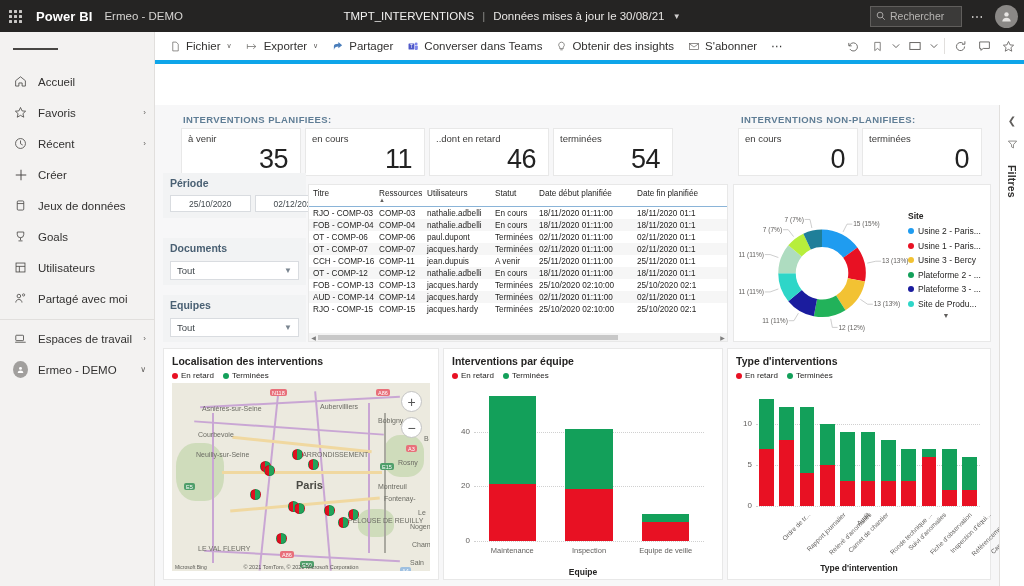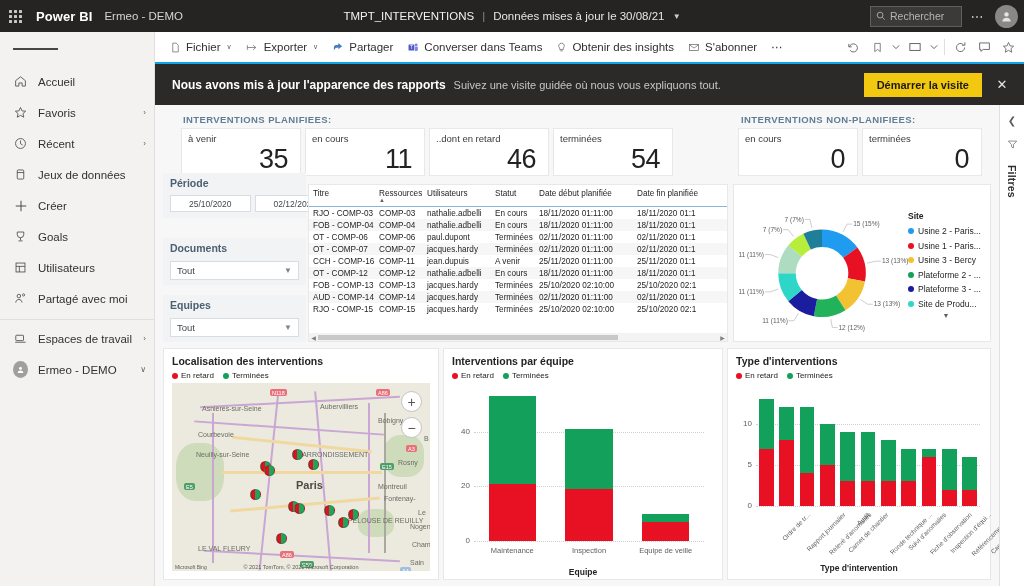--- a/index.html
+++ b/index.html
@@ -68,21 +68,21 @@
   .nav-caret { font-size: 8px; color: #605e5c; }
   .nav-sep { height: 1px; background: #e1dfdd; margin: 5px 0 3px 0; }
   .ws-avatar {
     width: 17px; height: 17px; border-radius: 50%; background: #a19f9d;
     display: flex; align-items: center; justify-content: center; font-size: 8px; color: #fff;
   }
 
   
   .rtoolbar {
     position: absolute; top: 32px; left: 155px; width: 869px; height: 32px;
-    background: #ffffff; border-bottom: 2px solid #0ea5e9; display: flex; align-items: center;
+    background: #ffffff; border-bottom: 4px solid #0ea5e9; display: flex; align-items: center;
     padding-left: 8px;
   }
   .rt-btn {
     display: flex; align-items: center; height: 25px; padding: 0 7px; gap: 5px;
     font-size: 11.5px; color: #323130; cursor: pointer; white-space: nowrap;
   }
   .rt-ico { display: flex; align-items: center; color: #605e5c; }
   .rt-caret { font-size: 7px; color: #605e5c; margin-left: 1px; }
   .rtoolbar-right { position: absolute; right: 4px; display: flex; align-items: center; }
   .rt-ricon {
@@ -317,34 +317,34 @@
         <svg width="13" height="13" viewBox="0 0 16 16">
             <circle cx="8" cy="8" r="6.1" fill="none" stroke="#484644" stroke-width="1"></circle>
             <path d="M8 4.3V8.2l2.7 1.7" fill="none" stroke="#484644" stroke-width="1"></path>
           </svg>
       </span>
       <span class="nav-label">Récent</span>
       <span class="nav-caret">›</span>
     </div>
     <div class="nav-item">
       <span class="nav-ico">
+        <svg width="14" height="14" viewBox="0 0 16 16">
+            <path d="M8 2v12M2 8h12" stroke="#484644" stroke-width="1.1"></path>
+          </svg>
+      </span>
+      <span class="nav-label">Créer</span>
+    </div>
+    <div class="nav-item">
+      <span class="nav-ico">
         <svg width="13" height="13" viewBox="0 0 16 16">
             <rect x="4" y="2.4" width="8" height="11.2" rx="1.2" fill="none" stroke="#484644" stroke-width="1"></rect>
             <path d="M4 5.6h8" stroke="#484644" stroke-width="1"></path>
           </svg>
       </span>
       <span class="nav-label">Jeux de données</span>
-    </div>
-    <div class="nav-item">
-      <span class="nav-ico">
-        <svg width="14" height="14" viewBox="0 0 16 16">
-            <path d="M8 2v12M2 8h12" stroke="#484644" stroke-width="1.1"></path>
-          </svg>
-      </span>
-      <span class="nav-label">Créer</span>
     </div>
     <div class="nav-item">
       <span class="nav-ico">
         <svg width="13" height="13" viewBox="0 0 16 16">
             <path d="M4 2.5h8v3a4 4 0 0 1-8 0z" fill="none" stroke="#484644" stroke-width="1"></path>
             <path d="M8 9.5v3M5.5 13.4h5" stroke="#484644" stroke-width="1"></path>
           </svg>
       </span>
       <span class="nav-label">Goals</span>
     </div>
@@ -492,26 +492,20 @@
           </svg>
       </div>
       <div class="rt-ricon">
         <svg width="13" height="13" viewBox="0 0 16 16">
             <path d="M8 1.8 9.9 6l4.4.4-3.3 3 1 4.4L8 11.5 4 13.8l1-4.4-3.3-3L6.1 6z" fill="none" stroke="#605e5c" stroke-width="1"></path>
           </svg>
       </div>
     </div>
   </div>
 
-  <div class="banner">
-    <span class="banner-strong">Nous avons mis à jour l'apparence des rapports</span>
-    <span class="banner-sub">Suivez une visite guidée où nous vous expliquons tout.</span>
-    <div class="banner-btn">Démarrer la visite</div>
-    <div class="banner-close">✕</div>
-  </div>
 
   <div class="rightrail">
     <div class="rail-ico">❮</div>
     <div class="rail-ico">
       <svg width="11" height="11" viewBox="0 0 16 16">
           <path d="M2 3h12l-4.6 5.2V13L6.6 11.4V8.2z" fill="none" stroke="#605e5c" stroke-width="1"></path>
         </svg>
     </div>
     <div class="rail-label">Filtres</div>
   </div>

